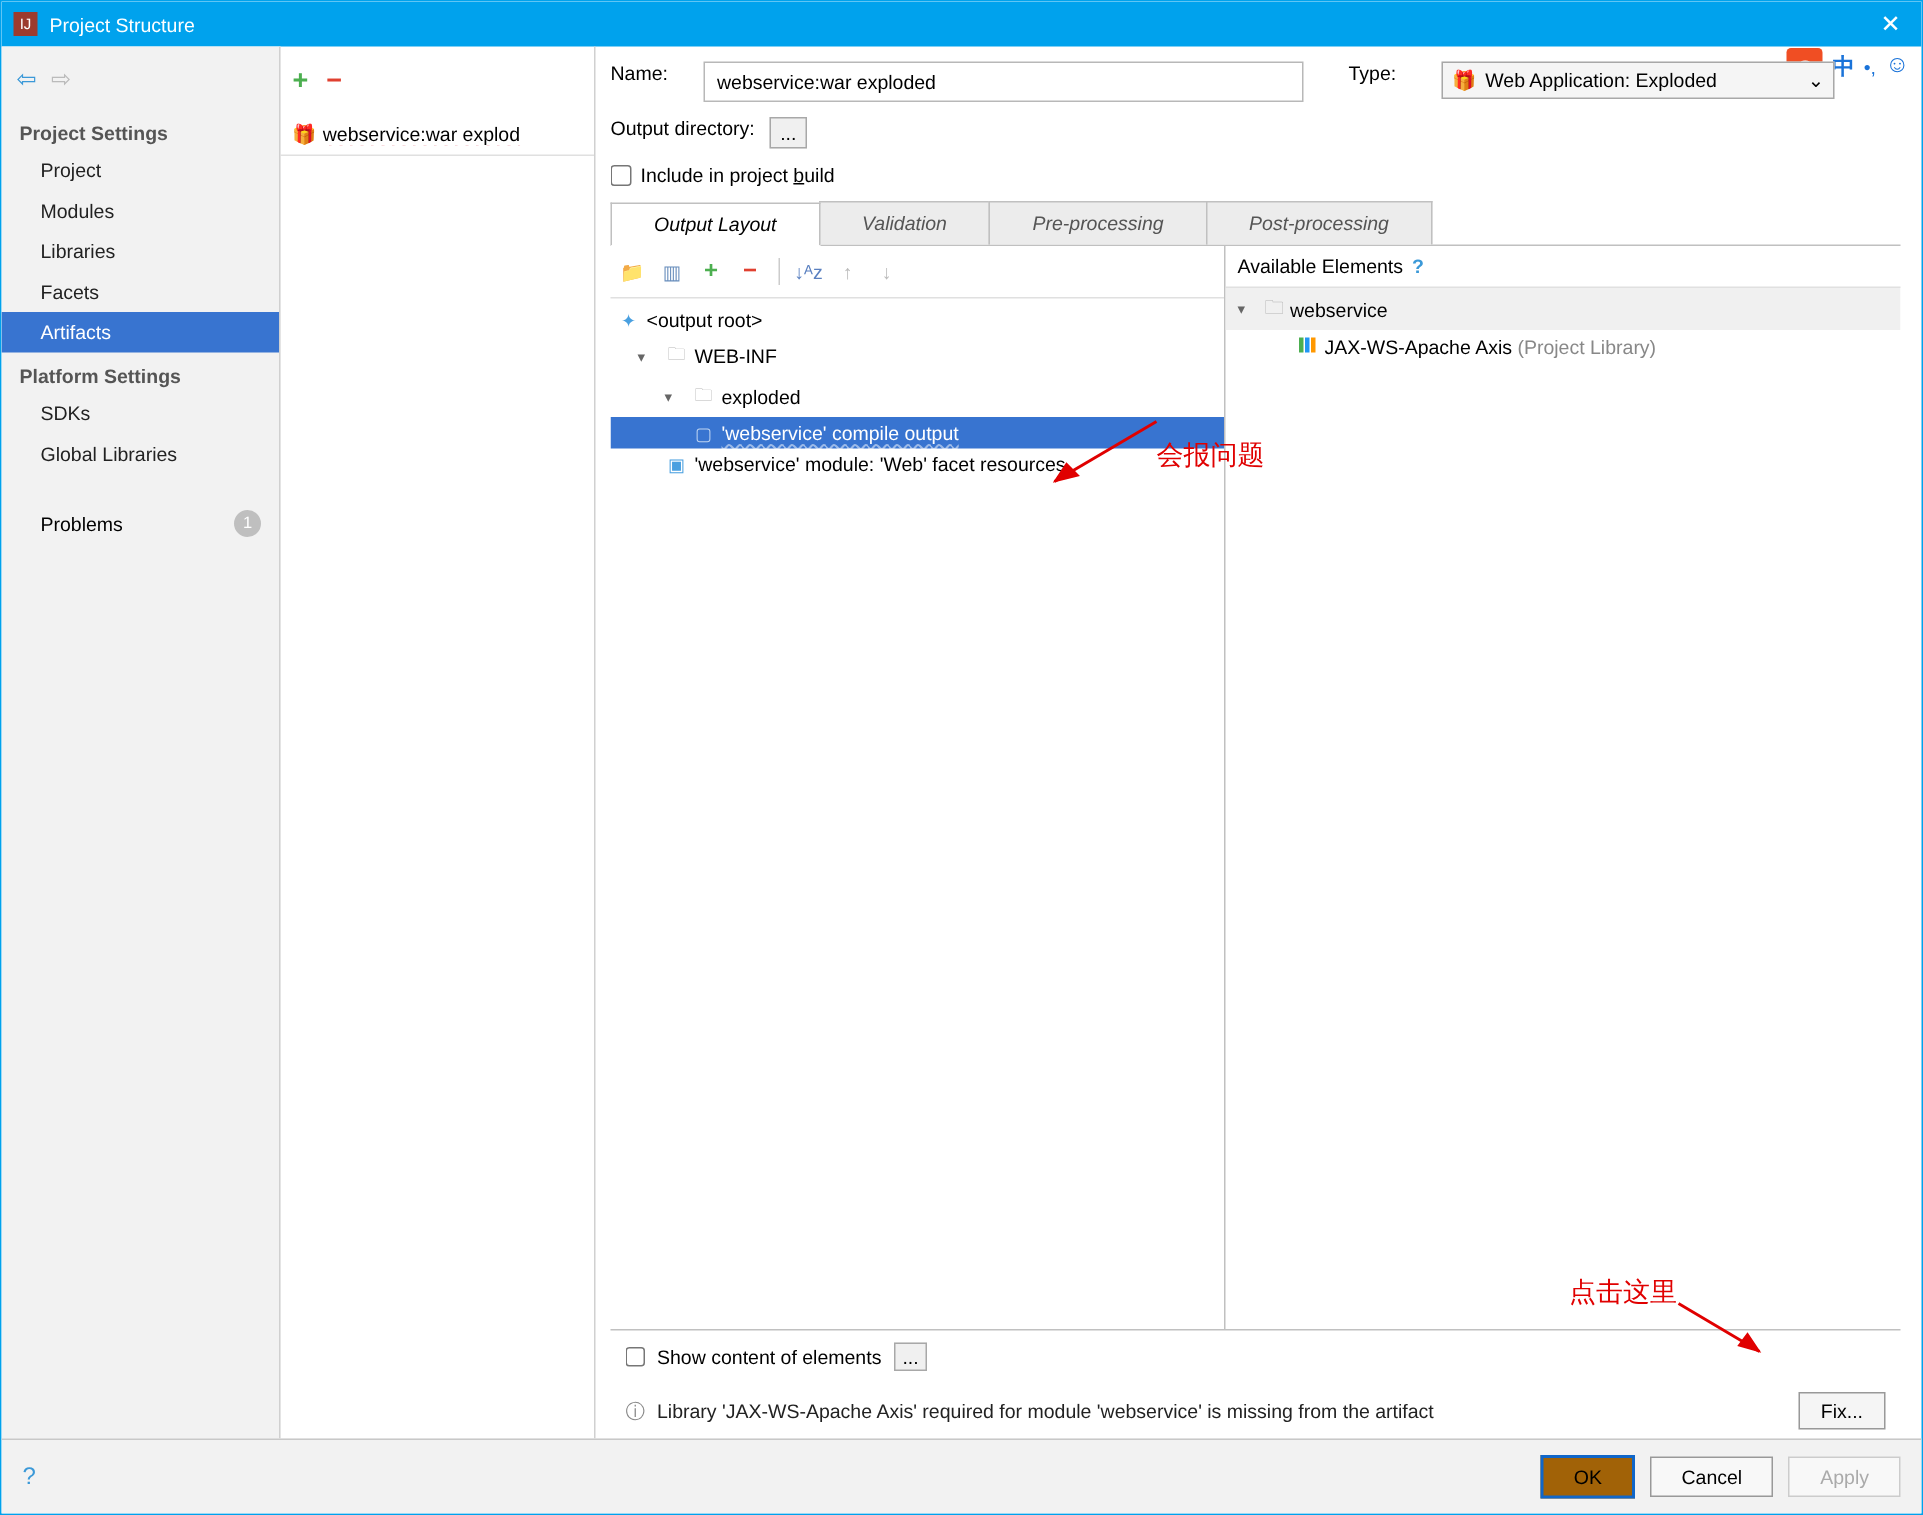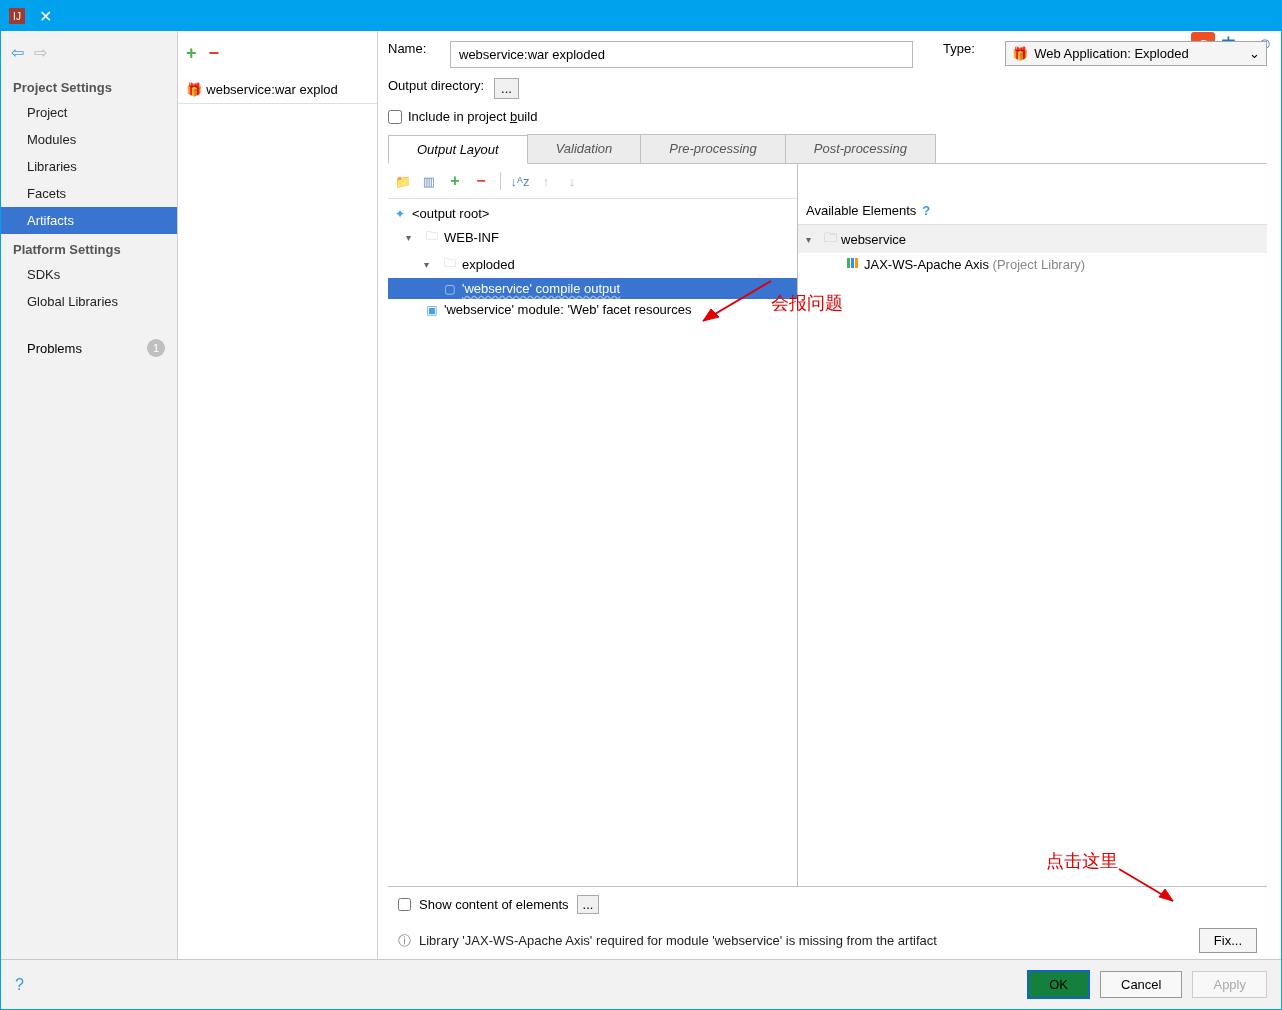--- a/index.html
+++ b/index.html
@@ -22,35 +22,35 @@
 .artlist .tb { padding: 4px 8px; display: flex; gap: 12px; }
 .artlist .tb .plus { color: #4caf50; font-size: 18px; font-weight: bold; }
 .artlist .tb .minus { color: #e04030; font-size: 18px; font-weight: bold; }
 .artlist .item { padding: 6px 8px; display: flex; align-items: center; gap: 4px; border-bottom: 1px solid #e0e0e0; margin-top: 8px; }
 .artlist .item .gift { font-size: 13px; }
 .artlist .item .txt { text-decoration: underline wavy #e0607080; text-underline-offset: 2px; white-space: nowrap; overflow: hidden; }
 .main { flex: 1; display: flex; flex-direction: column; padding: 10px 14px 0 10px; position: relative; }
 .row { display: flex; align-items: flex-start; gap: 10px; margin-bottom: 10px; }
 .row label { min-width: 52px; }
 .row input[type=text] { border: 1px solid #b8b8b8; padding: 5px 8px; font-size: 13px; }
-.name-input { width: 463px; }
+.name-input { width: 400px; }
 .type-label { margin-left: 20px; }
 .type-select { border: 1px solid #a8a8a8; background: #f5f5f5; padding: 4px 6px; display: flex; align-items: center; gap: 6px; width: 262px; justify-content: space-between; }
 .type-select .gift { font-size: 13px; }
 .outdir-label { min-width: 126px; }
 .outdir-input { flex: 1; }
 .dots-btn { border: 1px solid #a8a8a8; background: #f0f0f0; padding: 2px 6px; font-size: 13px; }
 .chk { display: flex; align-items: center; gap: 6px; margin-bottom: 10px; }
 .chk input { width: 14px; height: 14px; }
 .tabs { display: flex; border-bottom: 1px solid #c0c0c0; }
 .tabs .tab { padding: 6px 28px; border: 1px solid #c0c0c0; border-bottom: none; background: #ececec; margin-right: -1px; cursor: pointer; color: #555; font-style: italic; }
 .tabs .tab.active { background: #fff; color: #000; position: relative; top: 1px; border-bottom: 1px solid #fff; }
 .split { display: flex; flex: 1; border-top: none; min-height: 0; }
 .left { width: 410px; display: flex; flex-direction: column; border-right: 1px solid #c0c0c0; }
-.right { flex: 1; display: flex; flex-direction: column; margin-top: 33px; }
+.right { flex: 1; display: flex; flex-direction: column; }
 .tree-tb { display: flex; align-items: center; gap: 4px; padding: 6px 4px; border-bottom: 1px solid #e0e0e0; }
 .tree-tb .ico { width: 22px; height: 22px; display: inline-flex; align-items: center; justify-content: center; font-size: 13px; color: #666; }
 .tree-tb .plus { color: #4caf50; font-size: 16px; font-weight: bold; }
 .tree-tb .minus { color: #e04030; font-size: 16px; font-weight: bold; }
 .tree-tb .sep { width: 1px; height: 18px; background: #ccc; margin: 0 4px; }
 .tree-tb .dim { color: #bbb; }
 .tree { flex: 1; overflow: auto; padding-top: 4px; }
 .tree .node { display: flex; align-items: center; padding: 3px 4px; gap: 4px; white-space: nowrap; }
 .tree .node .arrow { width: 14px; display: inline-block; color: #666; font-size: 10px; }
 .tree .node .fico { width: 16px; display: inline-flex; align-items: center; justify-content: center; font-size: 12px; }
@@ -68,39 +68,40 @@
 .avail-tree .gray { color: #888; }
 .footer-area { border-top: 1px solid #c0c0c0; padding: 8px 10px; display: flex; align-items: center; gap: 8px; }
 .footer-area .dots-btn { padding: 1px 5px; }
 .warning-row { display: flex; align-items: center; padding: 6px 10px; gap: 8px; }
 .warning-row .wicon { color: #888; }
 .warning-row .msg { flex: 1; color: #222; }
 .warning-row .fix-btn { border: 1px solid #999; background: #f5f5f5; padding: 4px 14px; }
 .bottom-bar { position: absolute; bottom: 0; left: 0; right: 0; height: 50px; border-top: 1px solid #c8c8c8; display: flex; align-items: center; padding: 0 14px; background: #f2f2f2; }
 .bottom-bar .help { color: #3b99d8; font-size: 16px; margin-right: auto; }
 .bottom-bar button { padding: 5px 20px; margin-left: 10px; border: 1px solid #999; background: #f8f8f8; font-size: 13px; }
-.bottom-bar button.primary { border: 2px solid #1066c8; background: #15803d; color: #000; }
+.bottom-bar button.primary { border: 2px solid #1066c8; background: #a16207; color: #000; }
 .bottom-bar button.disabled { color: #aaa; border-color: #ccc; }
 .overlay-widget { position: absolute; top: 31px; right: 8px; display: flex; align-items: center; gap: 6px; }
 .overlay-widget .sogou { width: 24px; height: 24px; background: #f04e23; color: #fff; display: flex; align-items: center; justify-content: center; font-weight: bold; border-radius: 3px; }
 .overlay-widget .zh { color: #1a73d9; font-weight: bold; font-size: 15px; }
 .overlay-widget .dot { color: #1a73d9; }
 .overlay-widget .smile { color: #1a73d9; font-size: 16px; }
 .annot { position: absolute; color: #e00000; font-size: 18px; font-family: "SimSun", serif; pointer-events: none; }
 .annot.a1 { top: 290px; left: 770px; }
 .annot.a2 { top: 848px; left: 1045px; }
 svg.arrow-svg { position: absolute; pointer-events: none; }
 svg.arrow-svg line, svg.arrow-svg polygon { stroke: #e00000; fill: #e00000; }
 .underline-acc { text-decoration: underline; }
 </style>
 </head>
 <body>
 
 <div class="titlebar">
   <span class="app-icon">IJ</span>
+  <span class="title">Project Structure</span>
   <span class="close">✕</span>
 </div>
 
 <div class="overlay-widget">
   <span class="sogou">S</span>
   <span class="zh">中</span>
   <span class="dot">•,</span>
   <span class="smile">☺</span>
 </div>
 

